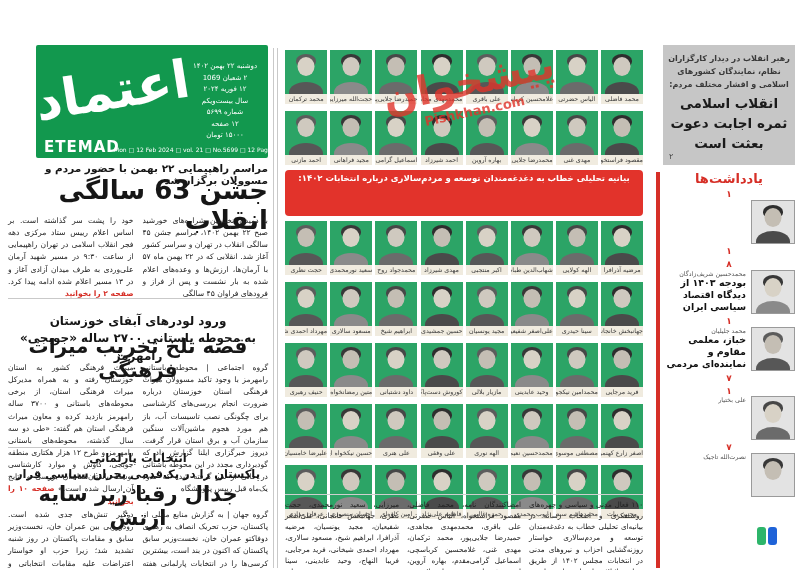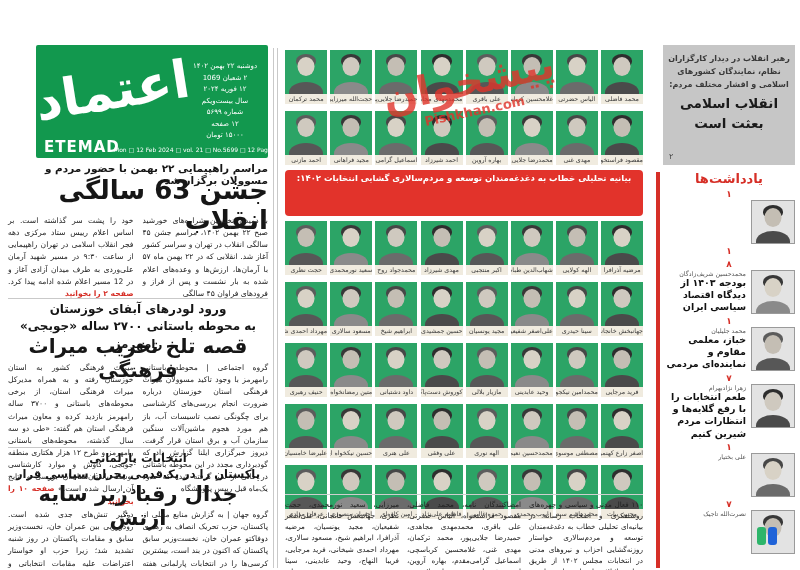--- a/index.html
+++ b/index.html
@@ -18,21 +18,21 @@
   
   .kicker1{left:8px;top:162px;width:260px;font-size:10.5px;font-weight:bold;text-align:right;}
   .head1{left:8px;top:175px;width:260px;font-size:26px;font-weight:bold;text-align:right;letter-spacing:-1px;}
   .body2col{left:8px;width:260px;display:flex;gap:9px;}
   .b1{top:215px;height:80px;}
   .b2{top:362px;height:82px;}
   .b3{top:509px;height:58px;}
   .bcol{flex:1;font-size:7.6px;line-height:1.6;text-align:justify;color:#222;}
   .pageref{color:#d62f27;font-weight:bold;}
   .rule{left:8px;width:260px;height:1px;background:#c9c9c9;}
-  .kicker2{left:8px;top:301px;width:260px;font-size:12px;font-weight:bold;text-align:center;line-height:1.45;}
+  .kicker2{left:8px;top:313px;width:260px;font-size:12px;font-weight:bold;text-align:center;line-height:1.45;}
   .head2{left:8px;top:334px;width:260px;font-size:20px;font-weight:bold;text-align:center;}
   .kicker3{left:8px;top:450px;width:260px;font-size:11.5px;font-weight:bold;text-align:center;line-height:1.4;}
   .head3{left:8px;top:482px;width:260px;font-size:21px;font-weight:bold;text-align:center;}
   .vline{width:1px;background:#c9c9c9;}
   
   .gridwrap{left:285px;width:358px;}
   .grow{display:grid;grid-template-columns:repeat(8,1fr);gap:3px;direction:rtl;margin-bottom:7px;}
   .cell{width:42px;}
   .photo{position:relative;width:42px;height:44px;background:#2ca466;overflow:hidden;}
   .ph-hair{position:absolute;top:4px;left:50%;transform:translateX(-50%);width:20px;height:13px;border-radius:50% 50% 40% 40%;}
@@ -87,21 +87,21 @@
         <div>۱۵۰۰۰ تومان</div>
       </div>
     <div class="logo-en">ETEMAD</div>
     <div class="mast-foot">Mon □ 12 Feb 2024 □ vol. 21 □ No.5699 □ 12 Pages □ 150000 Rials</div>
   </div>
 
   <div class="abs kicker1">مراسم راهپیمایی ۲۲ بهمن با حضور مردم و مسوولان برگزار شد</div>
   <div class="abs head1">جشن 63 سالگی انقلاب</div>
   <div class="abs body2col b1">
     <div class="bcol">با دمیدن نخستین شراره‌های خورشید صبح ۲۲ بهمن ۱۴۰۲، مراسم جشن ۴۵ سالگی انقلاب در تهران و سراسر کشور آغاز شد. انقلابی که در ۲۲ بهمن ماه ۵۷ با آرمان‌ها، ارزش‌ها و وعده‌های اعلام شده به بار نشست و پس از فراز و فرودهای فراوان ۴۵ سالگی</div>
-    <div class="bcol"><span>خود را پشت سر گذاشته است. بر اساس اعلام رییس ستاد مرکزی دهه فجر انقلاب اسلامی در تهران راهپیمایی از ساعت ۹:۳۰ در مسیر شهید آرمان علی‌وردی به طرف میدان آزادی آغاز و در 12 مسیر اعلام شده ادامه پیدا کرد. </span><span class="pageref">صفحه ۲ را بخوانید</span></div>
+    <div class="bcol"><span>خود را پشت سر گذاشته است. بر اساس اعلام رییس ستاد مرکزی دهه فجر انقلاب اسلامی در تهران راهپیمایی از ساعت ۹:۳۰ در مسیر شهید آرمان علی‌وردی به طرف میدان آزادی آغاز و در ۱۳ مسیر اعلام شده ادامه پیدا کرد. </span><span class="pageref">صفحه ۲ را بخوانید</span></div>
   </div>
   <div class="abs rule" style="top:298px"></div>
 
   <div class="abs kicker2">
       <div>ورود لودرهای آبفای خوزستان</div>
       <div>به محوطه باستانی ۲۷۰۰ ساله «جوبجی» رامهرمز</div>
     </div>
   <div class="abs head2">قصه تلخ تخریب میراث فرهنگی</div>
   <div class="abs body2col b2">
     <div class="bcol">گروه اجتماعی | محوطه باستانی رامهرمز با وجود تاکید مسوولان میراث فرهنگی استان خوزستان درباره ضرورت انجام بررسی‌های کارشناسی برای چگونگی نصب تاسیسات آب، باز هم مورد هجوم ماشین‌آلات سنگین سازمان آب و برق استان قرار گرفت. دیروز خبرگزاری ایلنا گزارش داد که گودبرداری مجدد در این محوطه باستانی در حالی از سر گرفته شده که حدود یک‌ماه قبل رییس پژوهشگاه</div>
@@ -251,21 +251,21 @@
             <div class="ph-body" style="background: rgb(87, 87, 87);"></div>
             <div class="ph-hair" style="background: rgb(92, 92, 92);"></div>
             <div class="ph-head" style="background: rgb(207, 201, 191);"></div>
           </div>
           <div class="cap">احمد مازنی</div>
         </div>
       </div>
     </div>
 
   <div class="abs banner">
-    <div class="banner-kicker">بیانیه تحلیلی خطاب به دغدغه‌مندان توسعه و مردم‌سالاری گشایی انتخابات ۱۴۰۲:</div>
+    <div class="banner-kicker">بیانیه تحلیلی خطاب به دغدغه‌مندان توسعه و مردم‌سالاری درباره انتخابات ۱۴۰۲:</div>
     <div class="banner-head">روزنـــه‌گشـــایی کنیم</div>
   </div>
 
   <div class="abs gridwrap" style="top:221px">
       <div class="grow">
         <div class="cell">
           <div class="photo">
             <div class="ph-body" style="background: rgb(74, 74, 74);"></div>
             <div class="ph-hair" style="background: rgb(46, 46, 46);"></div>
             <div class="ph-head" style="background: rgb(216, 210, 198);"></div>
@@ -607,20 +607,21 @@
     <div class="btcol">امضاکنندگان نامه، محمد فاضلی، مقصود فراستخواه، الیاس حضرتی، علی باقری، محمدمهدی مجاهدی، حمیدرضا جلایی‌پور، محمد ترکمان، مهدی غنی، غلامحسین کرباسچی، اسماعیل گرامی‌مقدم، بهاره آروین، احمد شیرزاد، محمدرضا جلایی‌پور، محمدجواد روح، مجید فراهانی، الهه کولایی، شهاب‌الدین طباطبایی، اکبر منتجبی، مهدی شیرزاد، حجت‌الله</div>
     <div class="btcol"><span>میرزایی، سعید نورمحمدی، حجت نظری، جهانبخش خانجانی، علی‌اصغر شفیعیان، مجید یونسیان، مرضیه آذرافرا، ابراهیم شیخ، مسعود سالاری، مهرداد احمدی شیخانی، فرید مرجایی، فریبا النهاج، وحید عابدینی، سینا حیدری، محمدحسین نعیمی‌پور، علی هنری، حمزه غالبی، حسین جمشیدی گوهری، محمدامین نیکجو و احمد مازنی دیده می‌شود. </span></div>
   </div>
 
   <div class="abs graybox">
     <div class="gb-line">رهبر انقلاب در دیدار کارگزاران</div>
     <div class="gb-line">نظام، نمایندگان کشورهای</div>
     <div class="gb-line">اسلامی و اقشار مختلف مردم:</div>
     <div class="gb-head">
         <div>انقلاب اسلامی</div>
+        <div>ثمره اجابت دعوت</div>
         <div>بعثت است</div>
       </div>
     <div class="gb-page">۲</div>
   </div>
   <div class="abs redbar"></div>
   <div class="abs notes-title">یادداشت‌ها</div>
   <div class="abs notes">
       <div class="note">
         <div class="note-num">۱</div>
         <div class="note-row">
@@ -657,31 +658,20 @@
             <div class="ph-head" style="background: rgb(196, 190, 180);"></div>
           </div>
           <div class="note-txt">
             <div class="note-name">محمد جلیلیان</div>
             <div class="note-title">خباز، معلمی مقاوم و نماینده‌ای مردمی</div>
           </div>
         </div>
       </div>
       <div class="note">
         <div class="note-num">۷</div>
-        <div class="note-row">
-          <div class="note-photo">
-            <div class="ph-body" style="background: rgb(74, 74, 74);"></div>
-            <div class="ph-hair" style="background: rgb(46, 46, 46);"></div>
-            <div class="ph-head" style="background: rgb(207, 201, 191);"></div>
-          </div>
-          <div class="note-txt">
-            <div class="note-name">زهرا نژادبهرام</div>
-            <div class="note-title">طعم انتخابات را با رفع گلایه‌ها و انتظارات مردم شیرین کنیم</div>
-          </div>
-        </div>
       </div>
       <div class="note">
         <div class="note-num">۱</div>
         <div class="note-row">
           <div class="note-photo">
             <div class="ph-body" style="background: rgb(107, 107, 107);"></div>
             <div class="ph-hair" style="background: rgb(71, 71, 71);"></div>
             <div class="ph-head" style="background: rgb(216, 210, 198);"></div>
           </div>
           <div class="note-txt">

